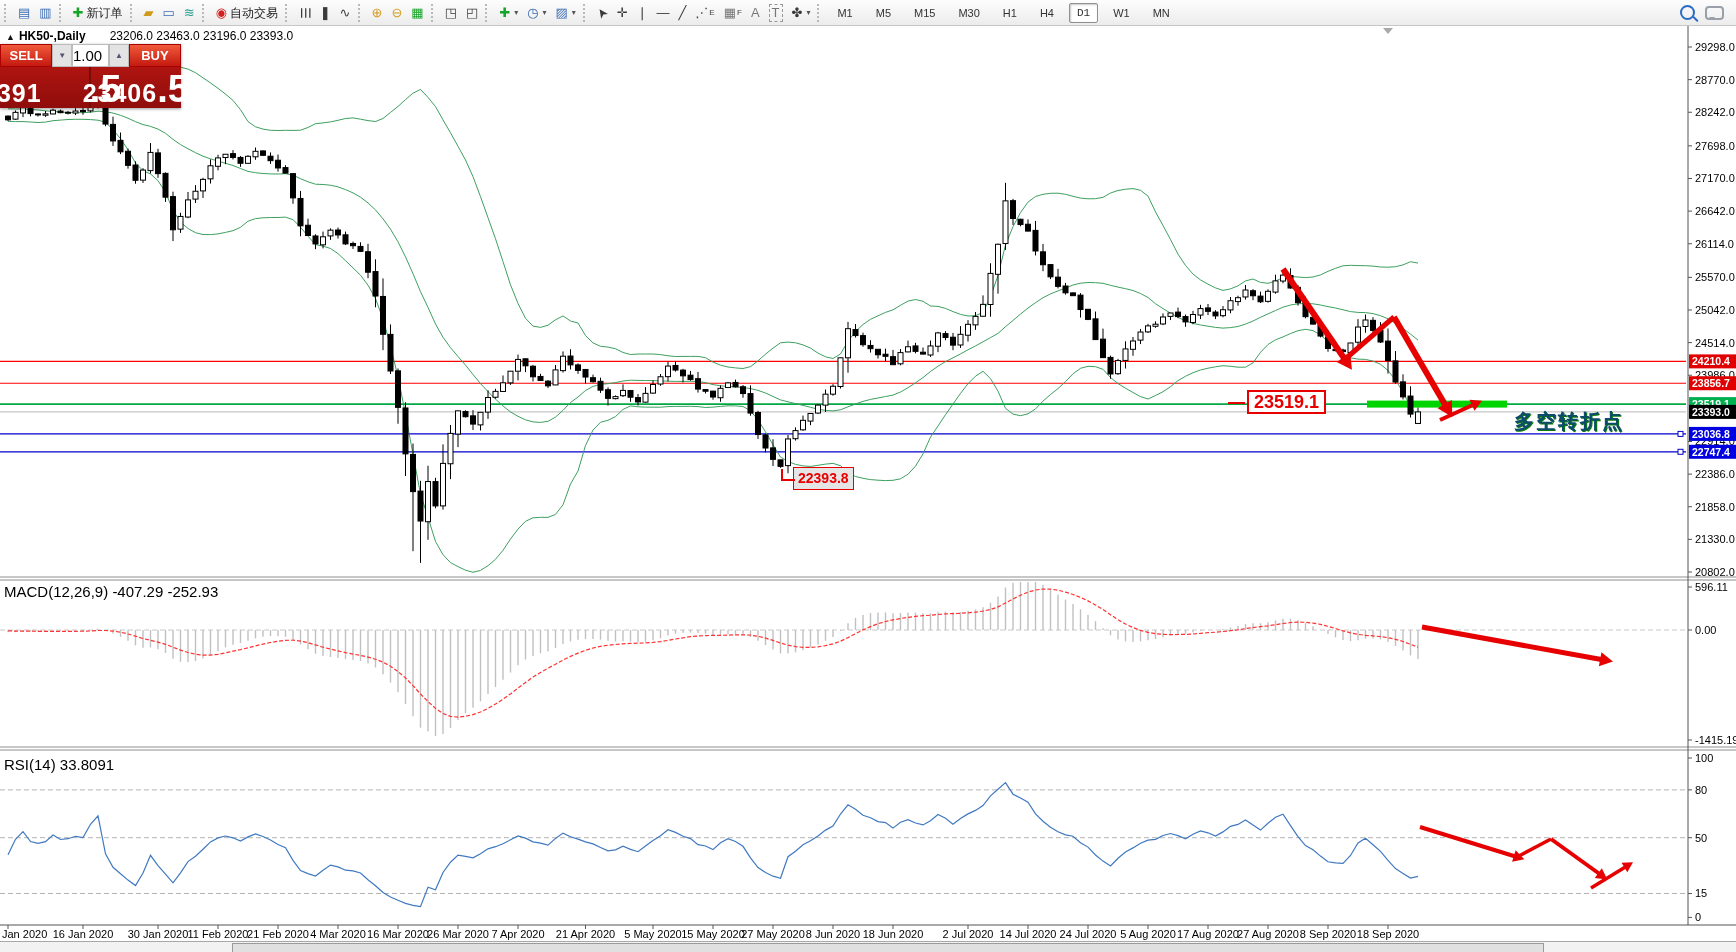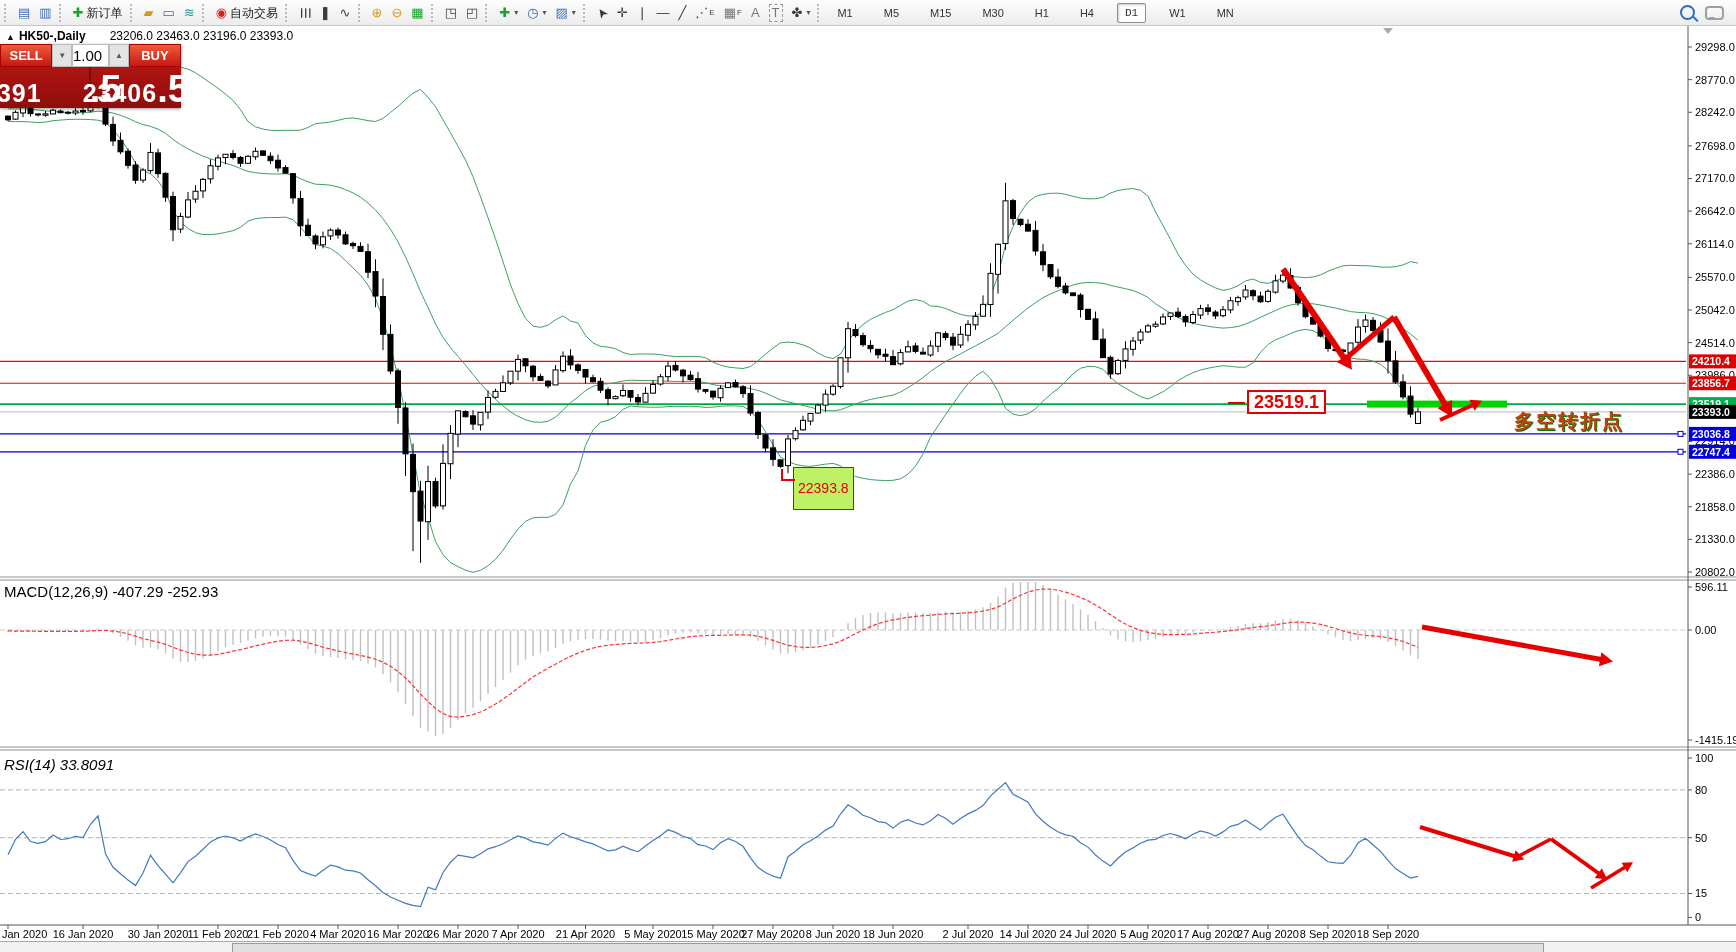--- a/index.html
+++ b/index.html
@@ -12,21 +12,21 @@
   .tb-sep{width:5px;height:18px;margin:0 2px;border-left:2px dotted #b9b9b9;}
   .tbtn{display:flex;align-items:center;gap:3px;padding:1px 4px;border-radius:2px;
     font-size:12px;color:#222;white-space:nowrap;line-height:18px;}
   .tbtn .g{font-size:13px;display:inline-block;line-height:16px;}
   .ic-blue{color:#3c6db4}.ic-green{color:#18a428}.ic-gold{color:#d29a1a}
   .ic-red{color:#d42020}.ic-grey{color:#777}.ic-teal{color:#2a9d8f}.ic-dark{color:#3a3a3a}
   .rot90{transform:rotate(90deg)}.rot-125{transform:rotate(-125deg)}
   .boxed{border:1px dashed #999;padding:0 2px;font-size:10px;line-height:12px;}
   .caret{font-size:8px;color:#555;margin-left:1px}
   .sub{font-size:8px;color:#444;align-self:flex-end;margin-left:-2px}
-  .tf-group{display:flex;align-items:center;gap:15px;margin-left:2px;}
+  .tf-group{display:flex;align-items:center;gap:7px;margin-left:2px;}
   .tf{font-size:11px;color:#333;padding:3px 7px;border:1px solid transparent;border-radius:2px;}
   .tf.active{background:#fff;border:1px solid #8f8f8f;box-shadow:inset 1px 1px 2px #c9c9c9;font-family:Liberation Mono, monospace;}
   .tb-right{margin-left:auto;display:flex;align-items:center;gap:10px;padding-right:10px;}
   .i-search{width:11px;height:11px;border:2px solid #2a6bc4;border-radius:50%;position:relative;display:inline-block}
   .i-search:after{content:"";position:absolute;width:7px;height:2px;background:#2a6bc4;
      transform:rotate(45deg);right:-6px;bottom:-2px;border-radius:1px}
   .i-chat{width:15px;height:10px;border:2px solid #9aa0a8;border-radius:4px;position:relative;display:inline-block}
   .i-chat:after{content:"";position:absolute;left:2px;bottom:-5px;border:3px solid transparent;border-top-color:#9aa0a8}
   
   .surface{position:absolute;left:0;top:26px;width:1736px;height:926px;}
@@ -49,24 +49,24 @@
   .vol{flex:1;background:#fff;border:1px solid #bbb;font-size:15px;color:#000;
      display:flex;align-items:center;justify-content:flex-end;padding-right:6px;}
   .panel .row2{display:flex;height:41px;}
   .half{width:50%;display:flex;align-items:flex-end;justify-content:center;color:#fff;padding-bottom:2px;box-sizing:border-box;}
   .half:first-child{border-right:2px solid #7a0a08;gap:48px;}
   .p-int{font-size:25px;font-weight:bold;letter-spacing:1px;line-height:26px;}
   .p-big{font-size:38px;font-weight:bold;line-height:34px;}
   
   .lbl-big{border:2px solid #e80000;color:#e80000;background:#fff;font-size:18px;font-weight:bold;
      padding:0 5px;line-height:20px;}
-  .lbl-small{border:1px solid #e80000;color:#e80000;background:#bef264;font-size:14px;font-weight:normal;
-     padding:12px 4px;line-height:17px;}
+  .lbl-small{border:1px solid #e80000;color:#e80000;background:#e5e5e5;font-size:14px;font-weight:bold;
+     padding:2px 4px;line-height:17px;}
   .red-dash{background:#e80000;height:2px;}
-  .cn-note{color:#c2410c;font-size:20px;font-weight:bold;letter-spacing:2px;
+  .cn-note{color:#0c4a6e;font-size:20px;font-weight:bold;letter-spacing:2px;
      text-shadow:1px 1px 0 #0a7a0a;white-space:nowrap;}
   
   .hscroll{position:absolute;left:0;top:941px;width:1736px;height:11px;background:#f2f2f2;
      border-top:1px solid #a8a8a8;z-index:2;}
   .hthumb{position:absolute;left:232px;top:1px;width:1310px;height:8px;background:#e0e0e0;
      border:1px solid #9b9b9b;}
 </style>
 </head>
 <body>
 
@@ -952,21 +952,21 @@
         <div class="half">
           <span class="p-int">23406</span>
             <span class="p-big">.5</span>
         </div>
       </div>
     </div>
 
     <div class="overlay ind-label" id="macd-label-row" style="left: 4px; top: 557px;">
       <span>MACD(12,26,9)</span>&nbsp;<span>-407.29 -252.93</span>
     </div>
-    <div class="overlay ind-label" id="rsi-label-row" style="left: 4px; top: 730px; font-style: italic;">
+    <div class="overlay ind-label" id="rsi-label-row" style="left: 4px; top: 730px;">
       <span>RSI(14) 33.8091</span>
     </div>
 
     <div class="overlay red-dash" id="anno-dash" style="left: 1228px; top: 376px; width: 17px;"></div>
     <div class="overlay lbl-big" id="anno-23519" style="left: 1247px; top: 364px;">23519.1</div>
     <div class="overlay lbl-small" id="anno-22393" style="left: 793px; top: 441px;">22393.8</div>
     <div class="overlay cn-note" id="anno-cn" style="left: 1514px; top: 382px;">多空转折点</div>
   <div class="overlay" style="left: 781px; top: 443px; width: 12px; height: 10px; border-left: 2px solid rgb(232, 0, 0); border-bottom: 2px solid rgb(232, 0, 0);"></div>
     </div>
 

